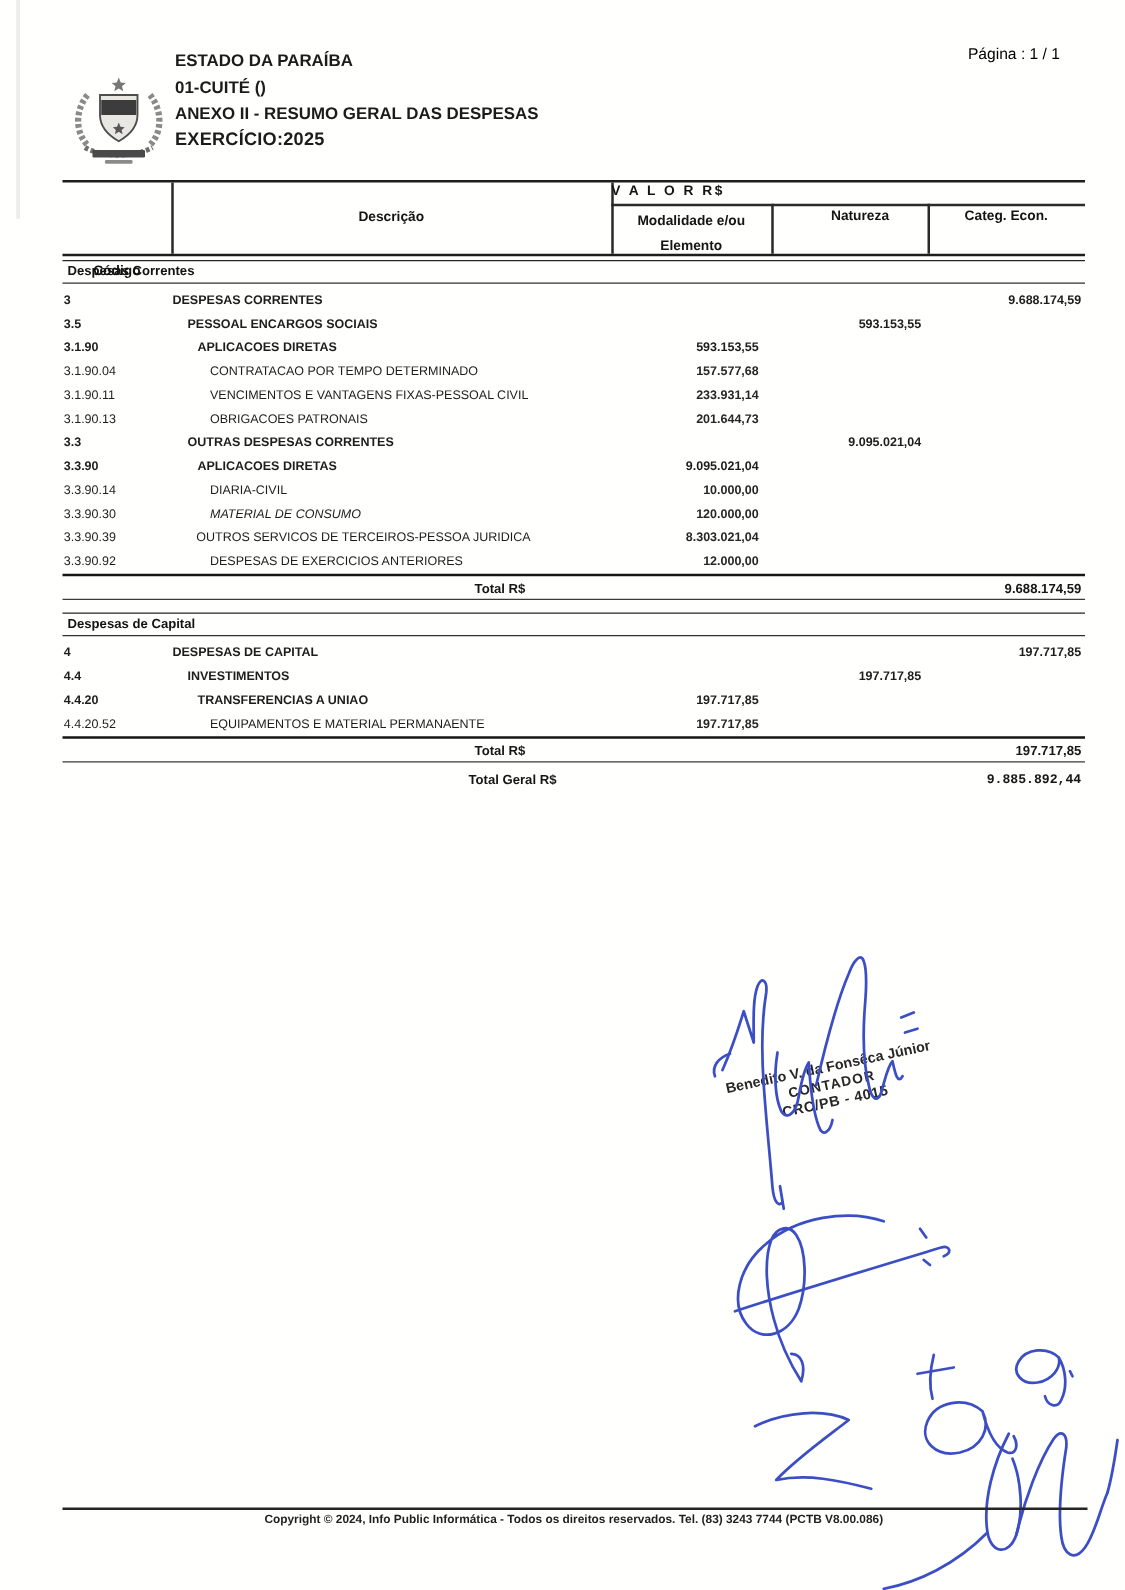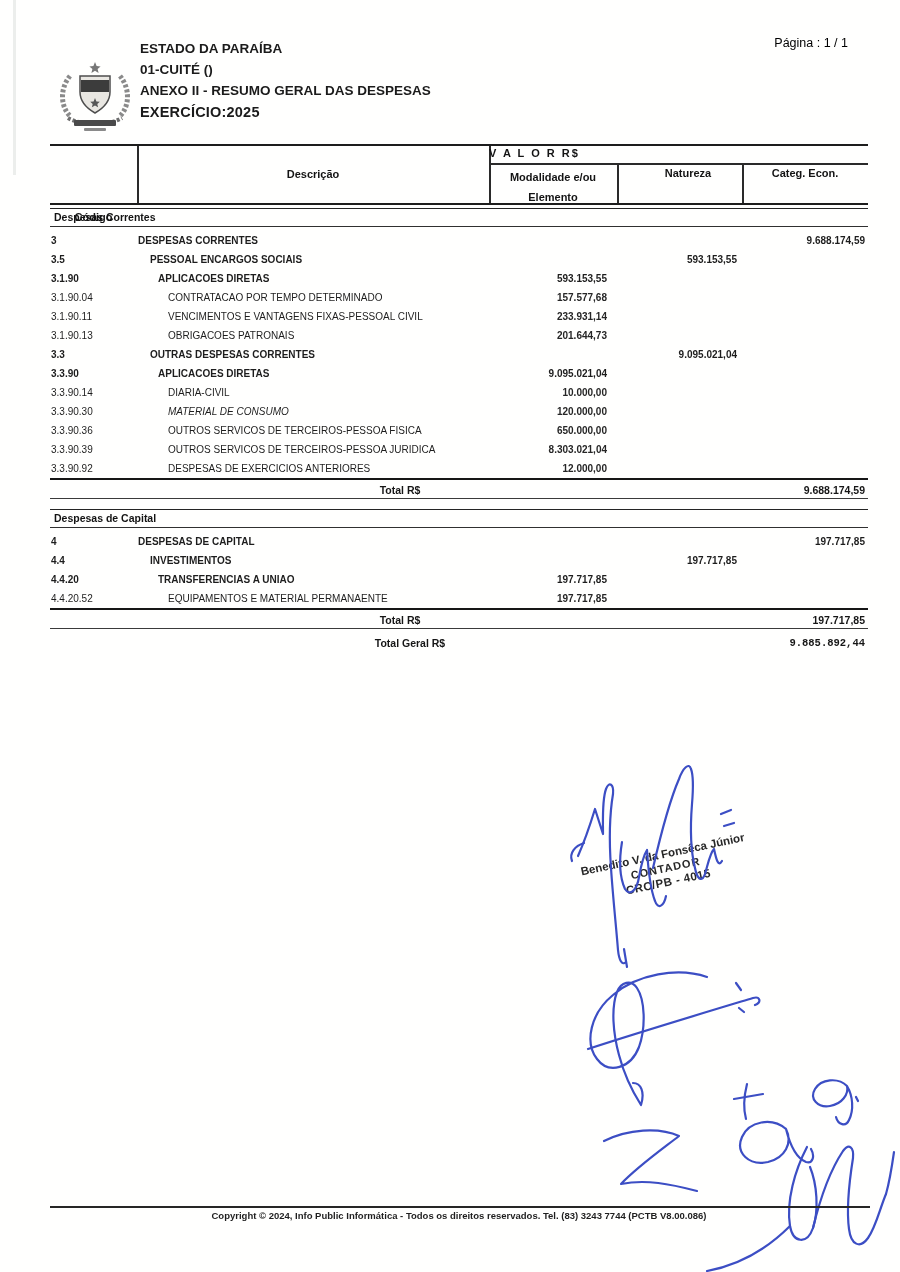--- a/index.html
+++ b/index.html
@@ -190,27 +190,22 @@
           <div class="c-code">3.3.90.14</div>
           <div class="c-desc" style="left: 118px;">DIARIA-CIVIL</div>
           <div class="val v-mod">10.000,00</div>
         </div>
         <div class="row plain">
           <div class="c-code">3.3.90.30</div>
           <div class="c-desc" style="left: 118px; font-style: italic;">MATERIAL DE CONSUMO</div>
           <div class="val v-mod">120.000,00</div>
         </div>
         <div class="row plain">
-          <div class="c-code">3.3.90.36</div>
-          <div class="c-desc" style="left: 118px;">OUTROS SERVICOS DE TERCEIROS-PESSOA FISICA</div>
-          <div class="val v-mod">650.000,00</div>
-        </div>
-        <div class="row plain">
           <div class="c-code">3.3.90.39</div>
-          <div class="c-desc" style="left: 118px;">OUTROS SERVICOS DE TERCEIROS-PESSOA JURIDICA</div>
+          <div class="c-desc" style="left: 107px;">OUTROS SERVICOS DE TERCEIROS-PESSOA JURIDICA</div>
           <div class="val v-mod">8.303.021,04</div>
         </div>
         <div class="row plain">
           <div class="c-code">3.3.90.92</div>
           <div class="c-desc" style="left: 118px;">DESPESAS DE EXERCICIOS ANTERIORES</div>
           <div class="val v-mod">12.000,00</div>
         </div>
       </div>
       <div class="total-row">
         <div class="t-label">Total R$</div>

